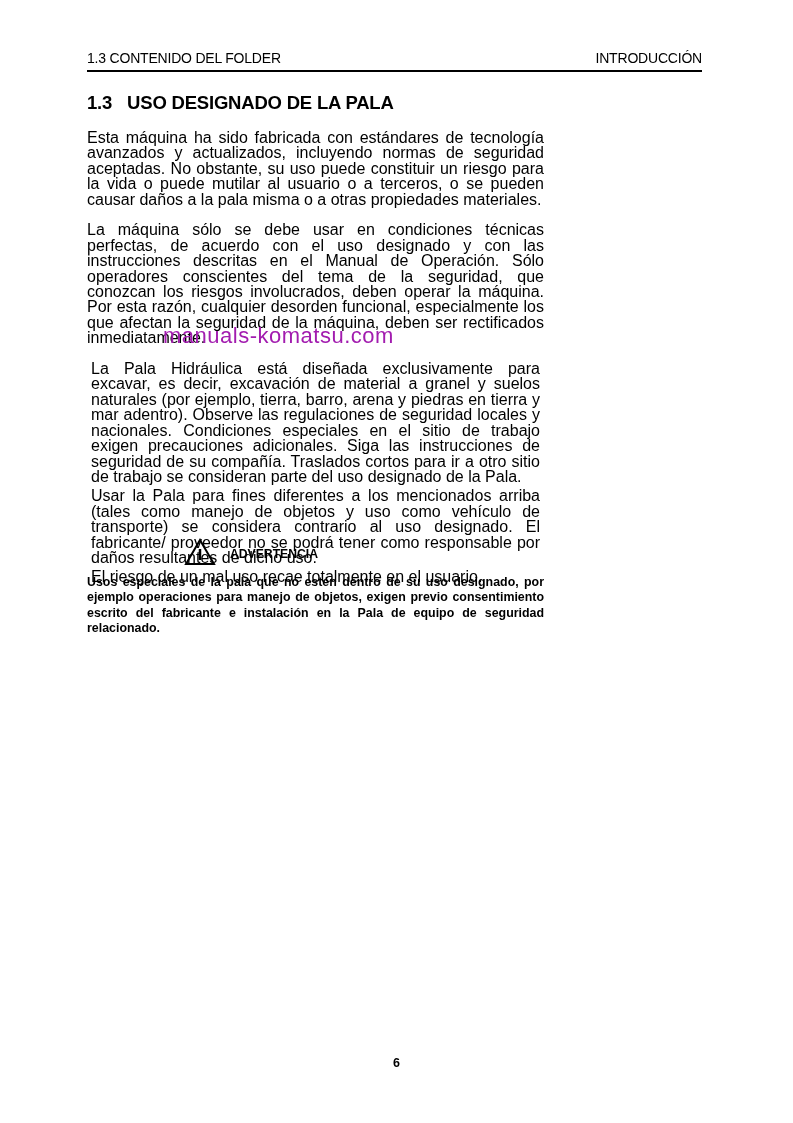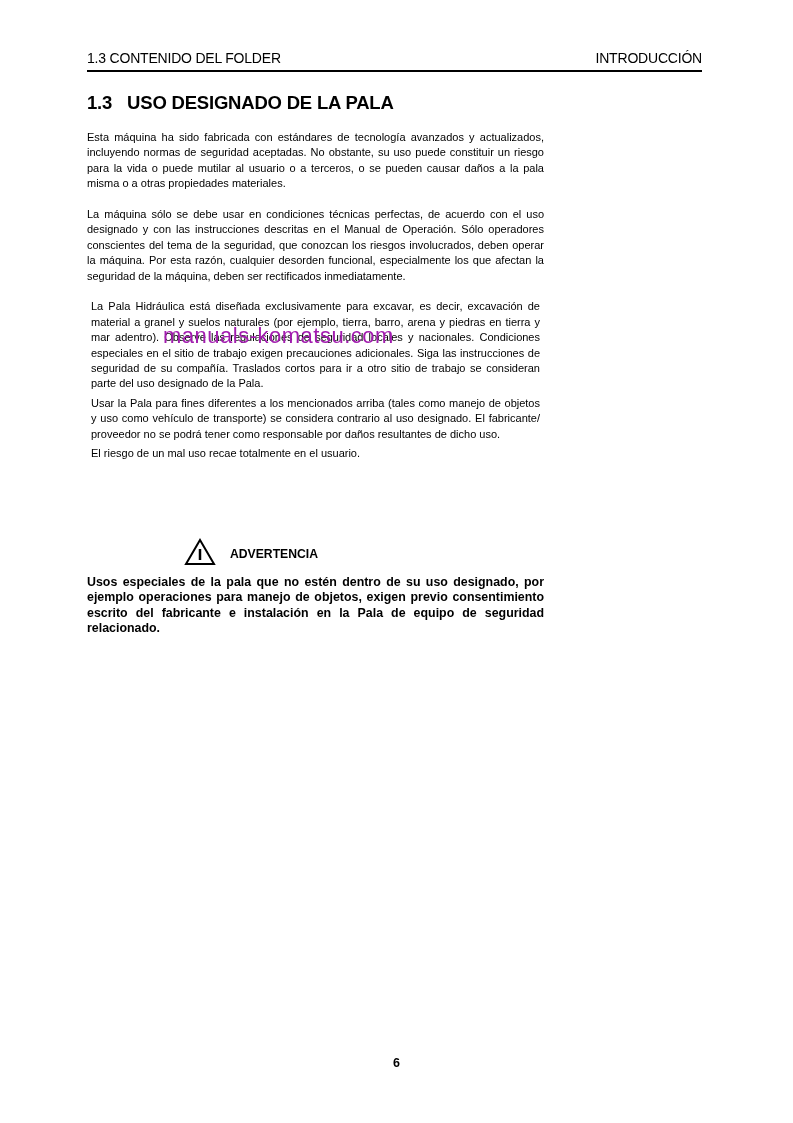--- a/index.html
+++ b/index.html
@@ -5,21 +5,21 @@
     html, body { margin: 0; padding: 0; background: #ffffff; }
     body { width: 793px; height: 1123px; position: relative; overflow: hidden;
            font-family: "Liberation Sans", "DejaVu Sans", sans-serif; color: #000; }
     .header { position: absolute; left: 87px; top: 48px; width: 615px; height: 22px;
               border-bottom: 2px solid #000; }
     .header-left { position: absolute; left: 0; top: 2px; font-size: 14px; letter-spacing: -0.2px; }
     .header-right { position: absolute; right: 0; top: 2px; font-size: 14px; letter-spacing: -0.2px; }
     .title { position: absolute; left: 87px; top: 92px; font-size: 18.5px; font-weight: bold;
              letter-spacing: -0.2px; }
     .title .num { margin-right: 10px; }
-    .body { position: absolute; left: 87px; top: 130px; width: 457px; font-size: 11px;
+    .body { position: absolute; left: 87px; top: 130px; width: 457px; font-size: 16px;
             line-height: 15.4px; text-align: justify; }
     .body p { margin: 0 0 15.4px 0; }
     .body p.tight { margin: 4px; }
     .warn { position: absolute; left: 184px; top: 539px; height: 30px; display: flex; align-items: center; }
     .warn svg { width: 32px; height: 28px; }
     .warn-label { margin-left: 14px; font-size: 12.2px; font-weight: bold; }
     .warn-text { position: absolute; left: 87px; top: 575px; width: 457px; font-size: 12.4px;
                  line-height: 15.4px; font-weight: bold; text-align: justify; }
     .watermark { position: absolute; left: 163px; top: 323px; font-size: 22px; color: #a21caf;
                  letter-spacing: 0.5px; white-space: nowrap; }

